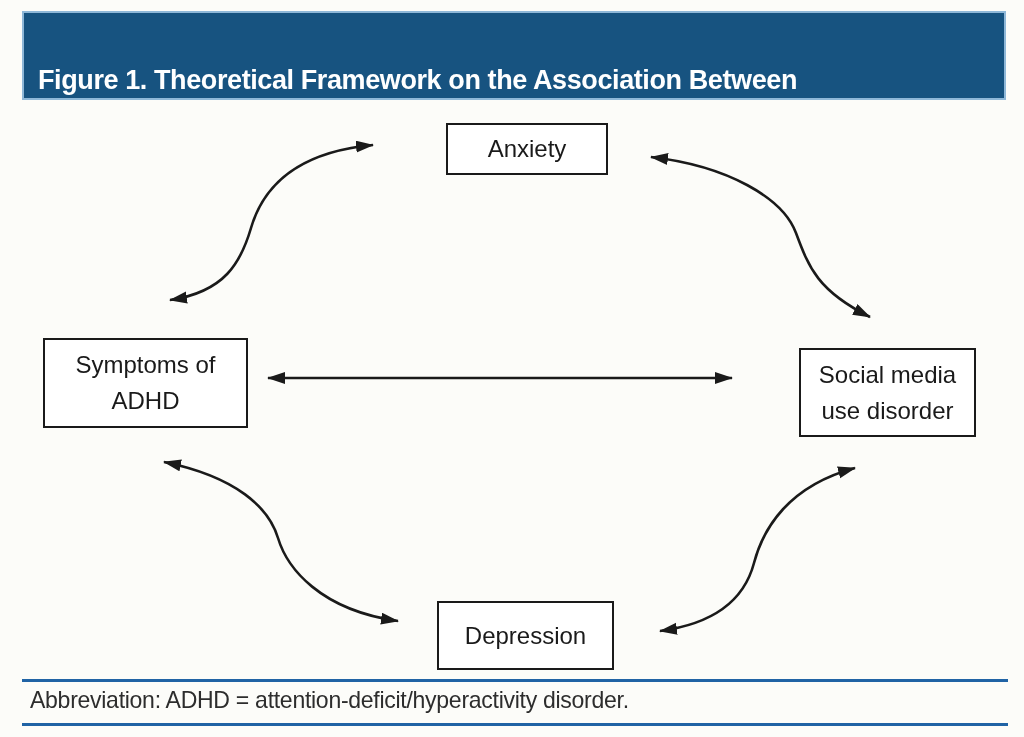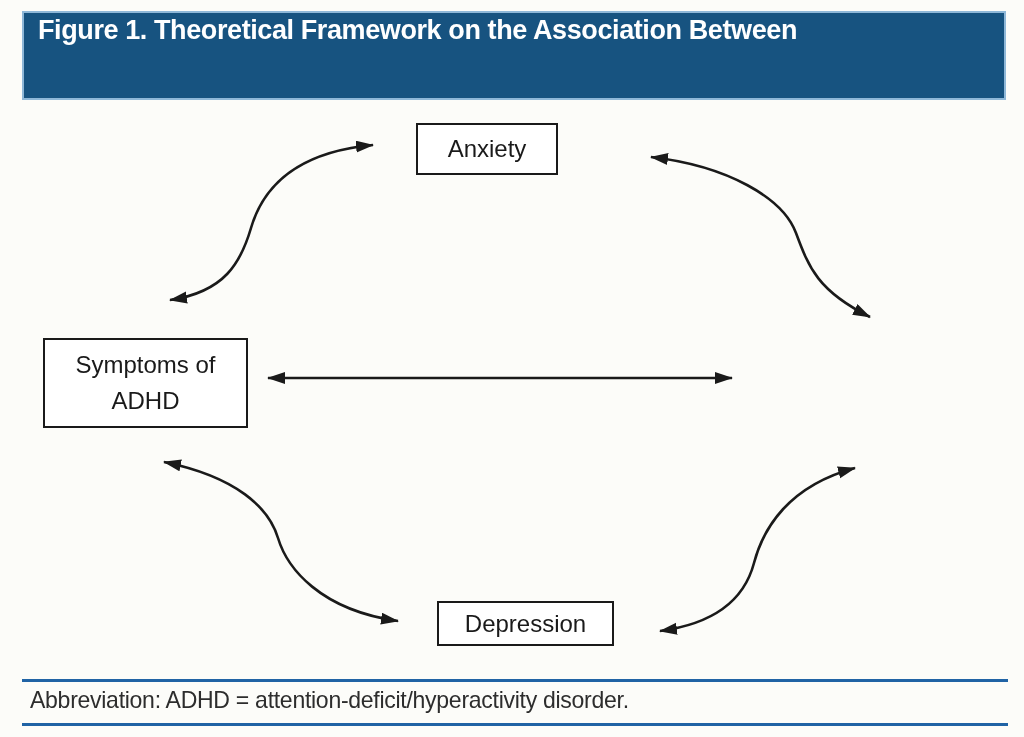--- a/index.html
+++ b/index.html
@@ -26,21 +26,21 @@
   }
   .figure-header{
     position:absolute;
     left:22px; top:11px;
     width:984px; height:89px;
     background:var(--header-bg);
     border:2px solid var(--header-border);
     box-sizing:border-box;
     display:flex;
     flex-direction:column;
-    justify-content:space-between;
+    justify-content:flex-end;
     padding:0 14px;
     gap:8px;
   }
   .figure-header .title-line{
     color:var(--header-text);
     font-size:27px;
     font-weight:bold;
     letter-spacing:-0.4px;
     line-height:35px;
     white-space:nowrap;
@@ -57,24 +57,24 @@
     box-sizing:border-box;
     display:flex;
     flex-direction:column;
     align-items:center;
     justify-content:center;
     text-align:center;
     font-size:24px;
     line-height:36px;
     color:#1a1a1a;
   }
-  .node-anxiety{ left:416px; top:123px; width:142px; height:52px; }
+  .node-anxiety{ left:446px; top:123px; width:162px; height:52px; }
   .node-adhd{ left:43px; top:338px; width:205px; height:90px; }
   .node-social{ left:799px; top:348px; width:177px; height:89px; }
-  .node-depression{ left:437px; top:601px; width:177px; height:45px; }
+  .node-depression{ left:437px; top:601px; width:177px; height:69px; }
   .footer-rule{
     position:absolute;
     left:22px;
     width:986px;
     height:3px;
     background:var(--rule-blue);
   }
   .rule-top{ top:679px; }
   .rule-bottom{ top:723px; }
   .footnote{
@@ -118,20 +118,24 @@
 
   <div class="node-box node-anxiety">
     <span>Anxiety</span>
   </div>
 
   <div class="node-box node-adhd">
     <span>Symptoms of</span>
     <span>ADHD</span>
   </div>
 
+  <div class="node-box node-social">
+    <span>Social media</span>
+    <span>use disorder</span>
+  </div>
 
   <div class="node-box node-depression">
     <span>Depression</span>
   </div>
 
   <div class="footer-rule rule-top"></div>
   <div class="footnote">Abbreviation: ADHD = attention-deficit/hyperactivity disorder.</div>
   <div class="footer-rule rule-bottom"></div>
 
 </div>

